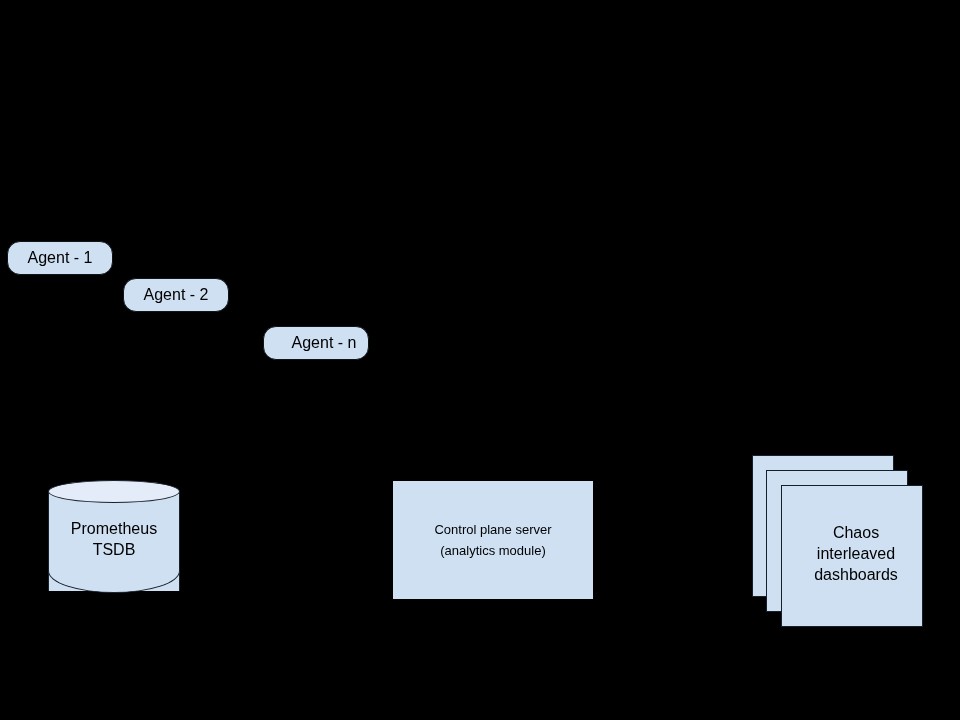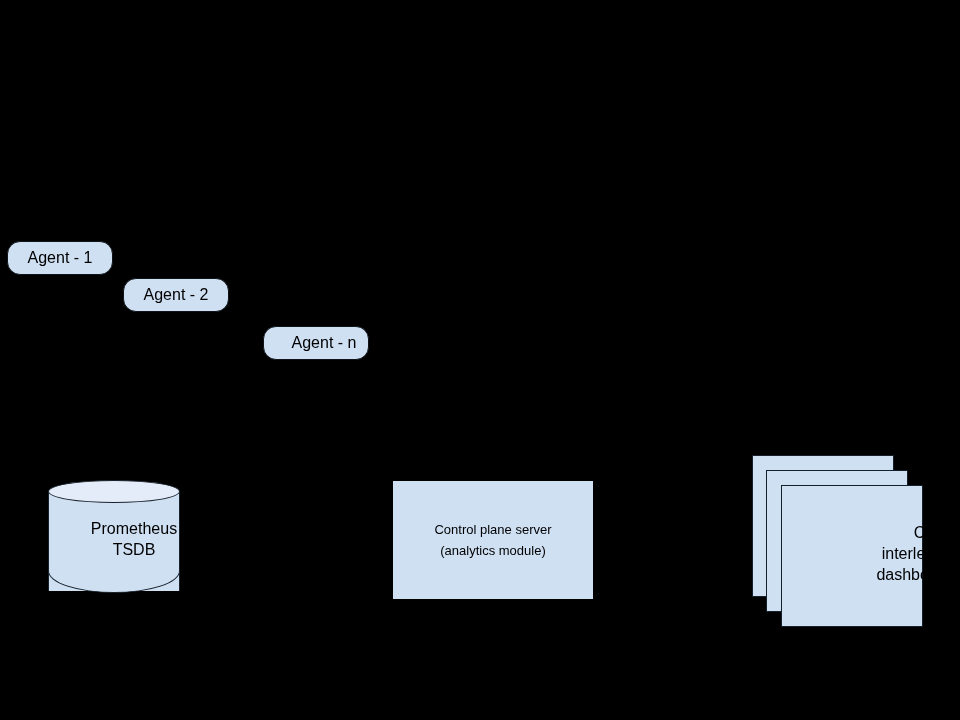--- a/index.html
+++ b/index.html
@@ -75,21 +75,20 @@
   }
   #tsdb-cylinder .cyl-label {
     position: absolute;
     left: 0; top: 38px;
     width: 132px;
     color: #000000;
     font-size: 16px;
     line-height: 21px;
     text-align: center;
     white-space: pre-line;
-    margin-left: 20px;
   }
 
   
   #control-plane {
     position: absolute;
     left: 393px;
     top: 481px;
     width: 200px;
     height: 118px;
     background: #cfe0f3;
@@ -124,23 +123,22 @@
   #dashboard-stack .card-middle { left: 14px; top: 15px; }
   #dashboard-stack .card-front  { left: 29px; top: 30px; }
   #dashboard-stack .card-front .card-label {
     position: absolute;
     left: 14px;
     top: 36px;
     width: 120px;
     color: #000000;
     font-size: 16px;
     line-height: 21px;
-    text-align: right;
+    text-align: center;
     white-space: pre-line;
-    margin-left: 44px;
   }
 
   
   #arrow-to-dashboards {
     position: absolute;
     left: 750px;
     top: 529px;
     width: 18px;
     height: 18px;
   }

